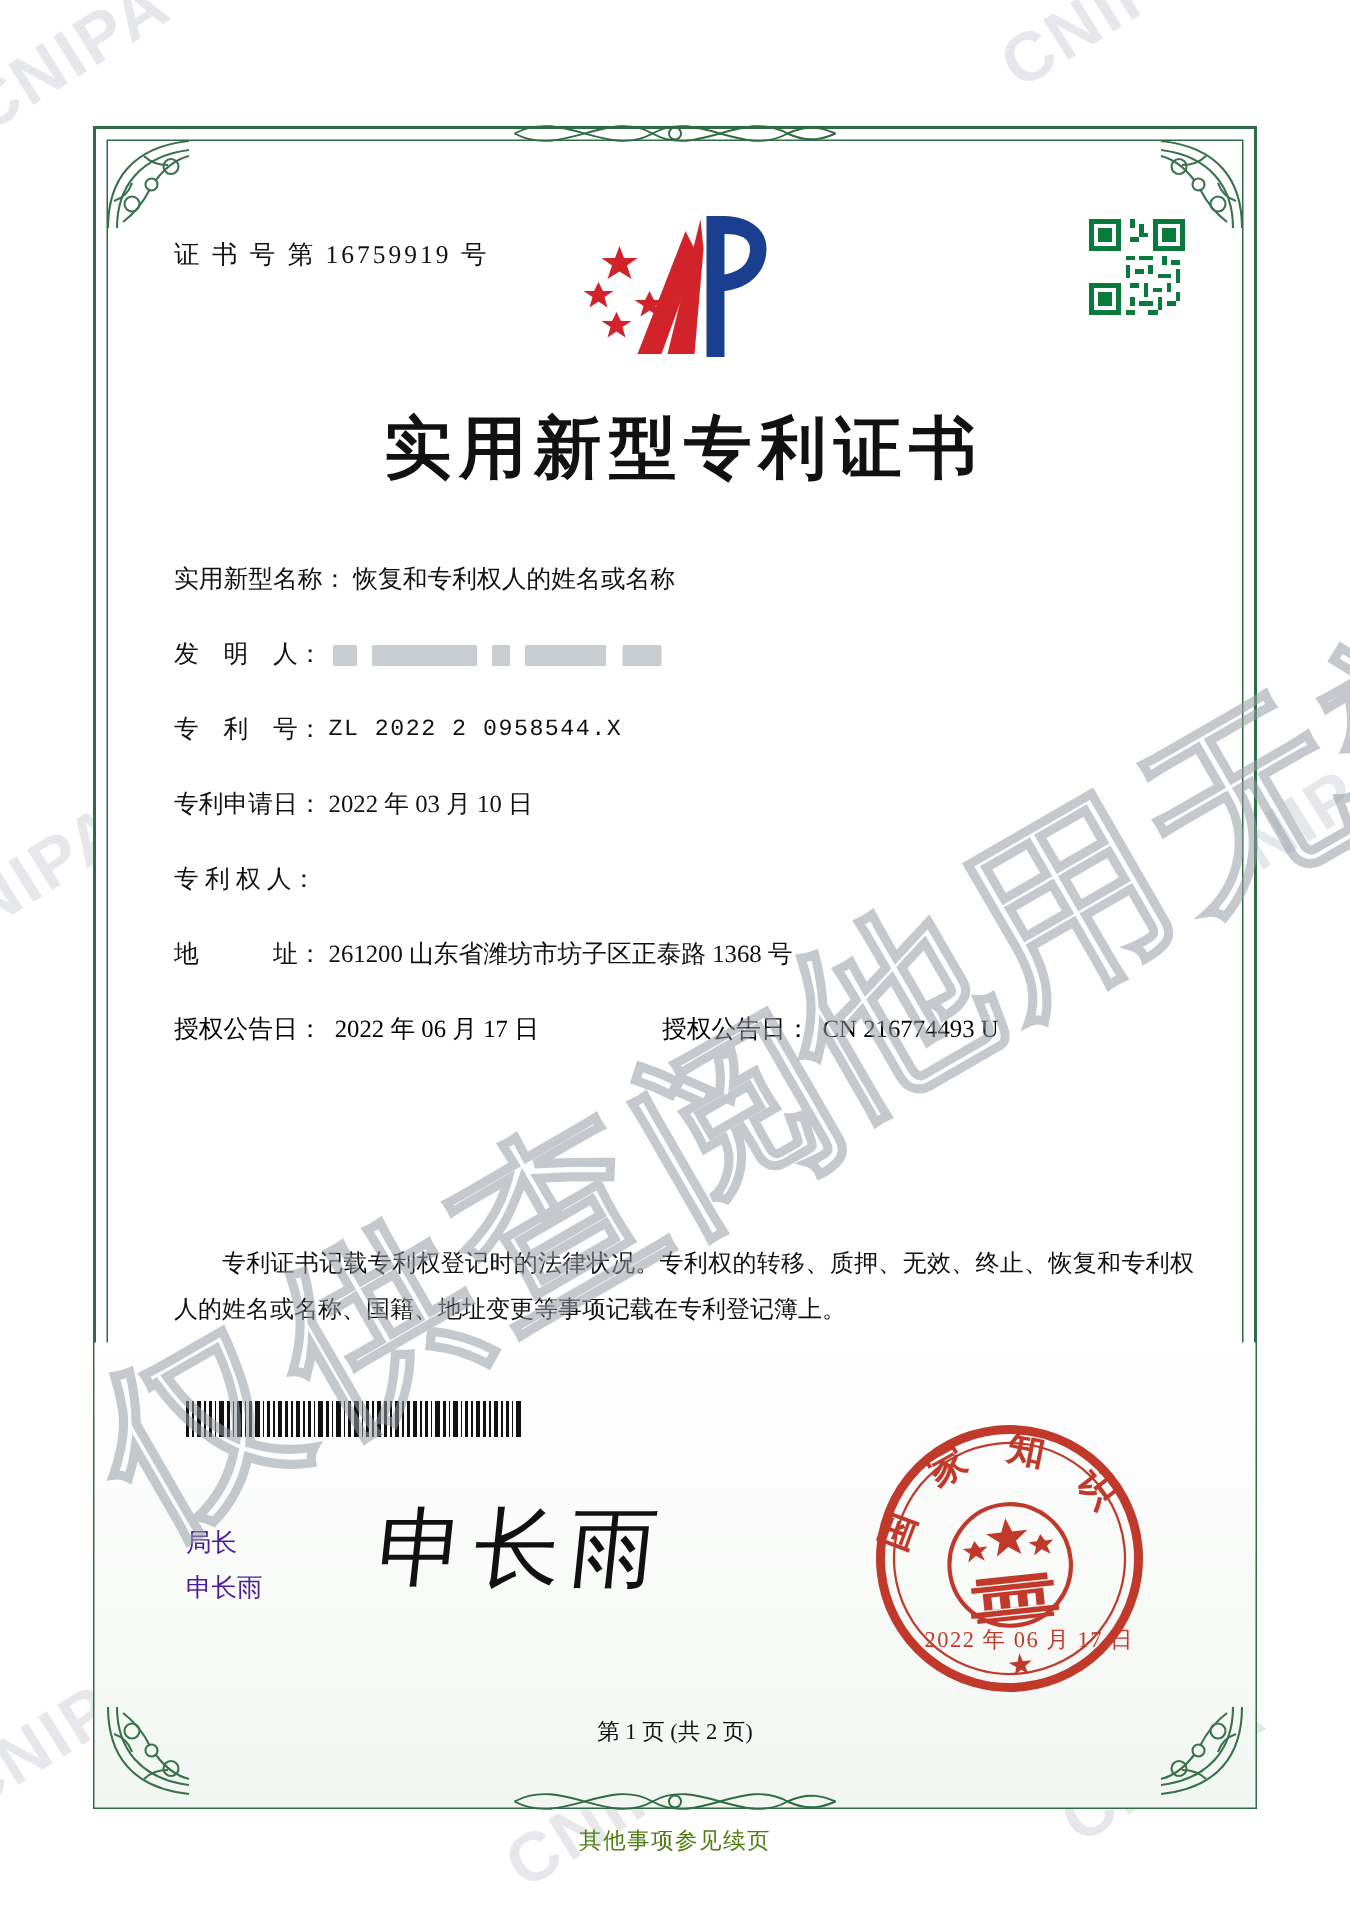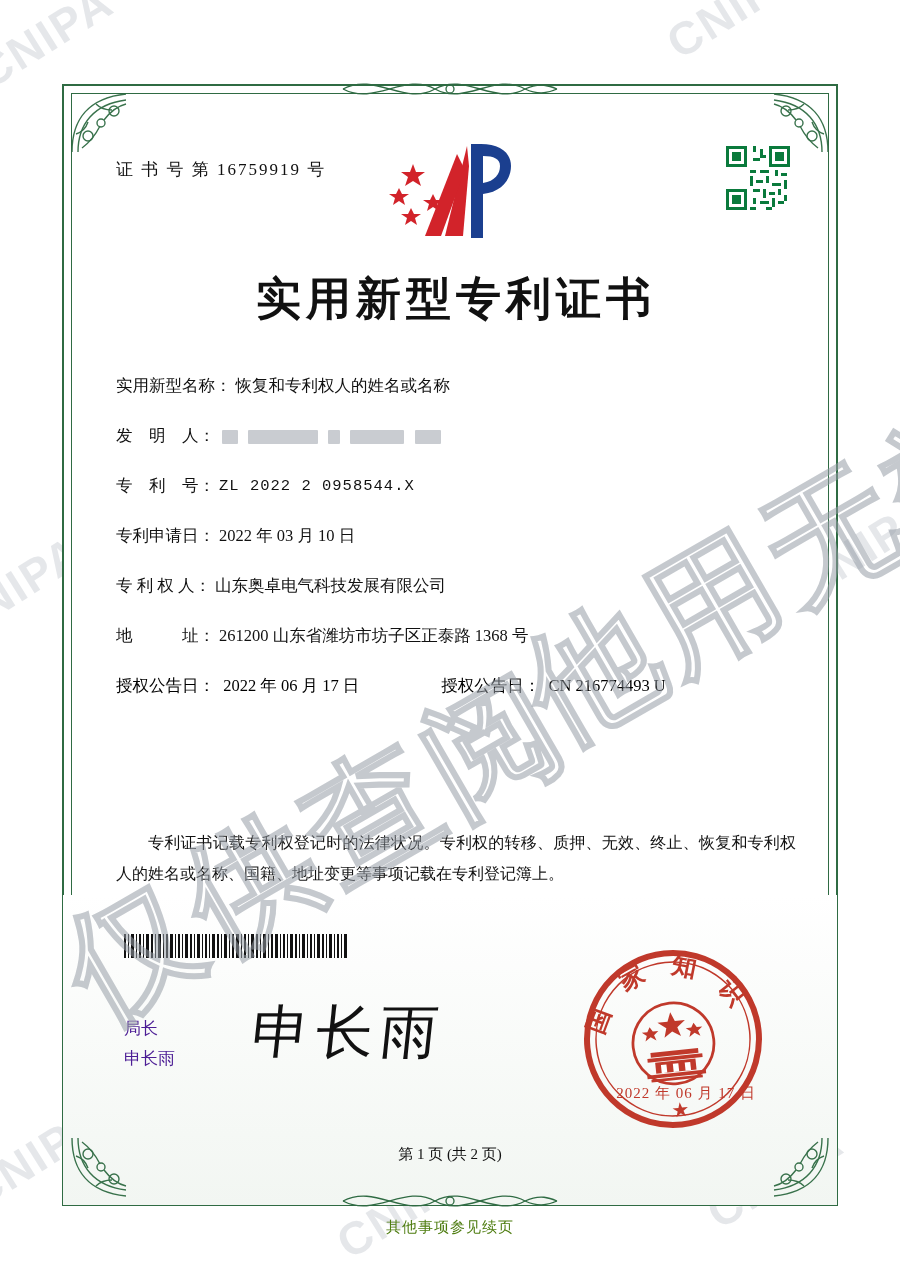--- a/index.html
+++ b/index.html
@@ -334,21 +334,20 @@
         <span class="val mono">ZL 2022 2 0958544.X</span>
       </div>
 
       <div class="row">
         <span class="lbl">专利申请日：</span>
         <span class="val">2022 年 03 月 10 日</span>
       </div>
 
       <div class="row">
         <span class="lbl">专 利 权 人：</span>
-        <span class="val">山东奥卓电气科技发展有限公司</span>
       </div>
 
       <div class="row">
         <span class="lbl">地　　　址：</span>
         <span class="val">261200  山东省潍坊市坊子区正泰路 1368 号</span>
       </div>
 
       <div class="row-two">
         <span>
           <span class="lbl">授权公告日：</span>

